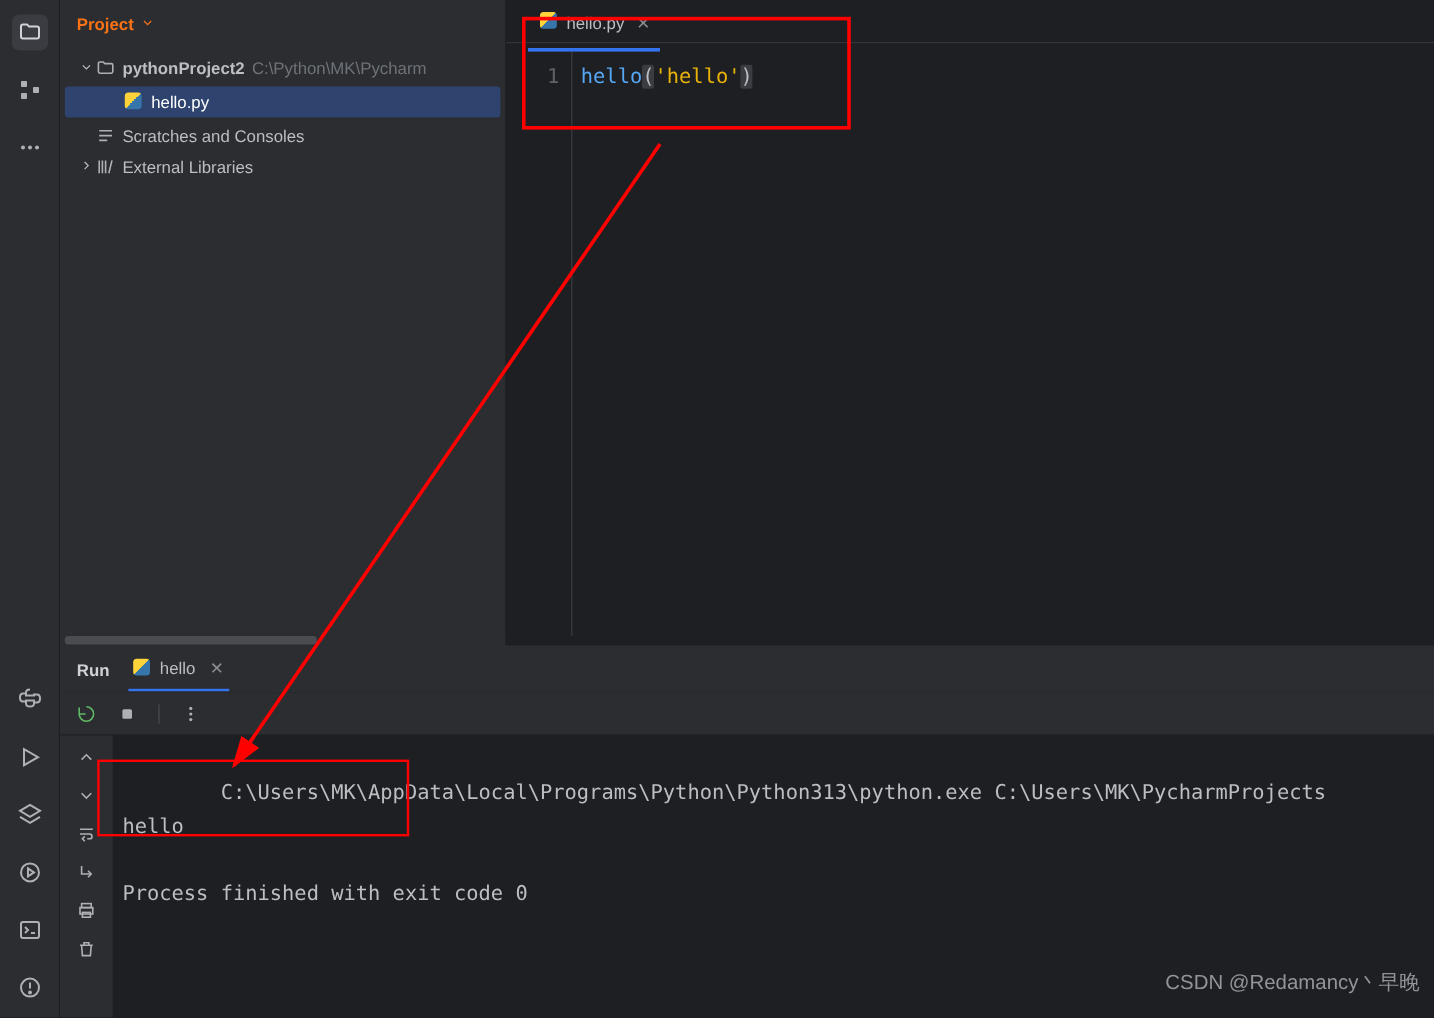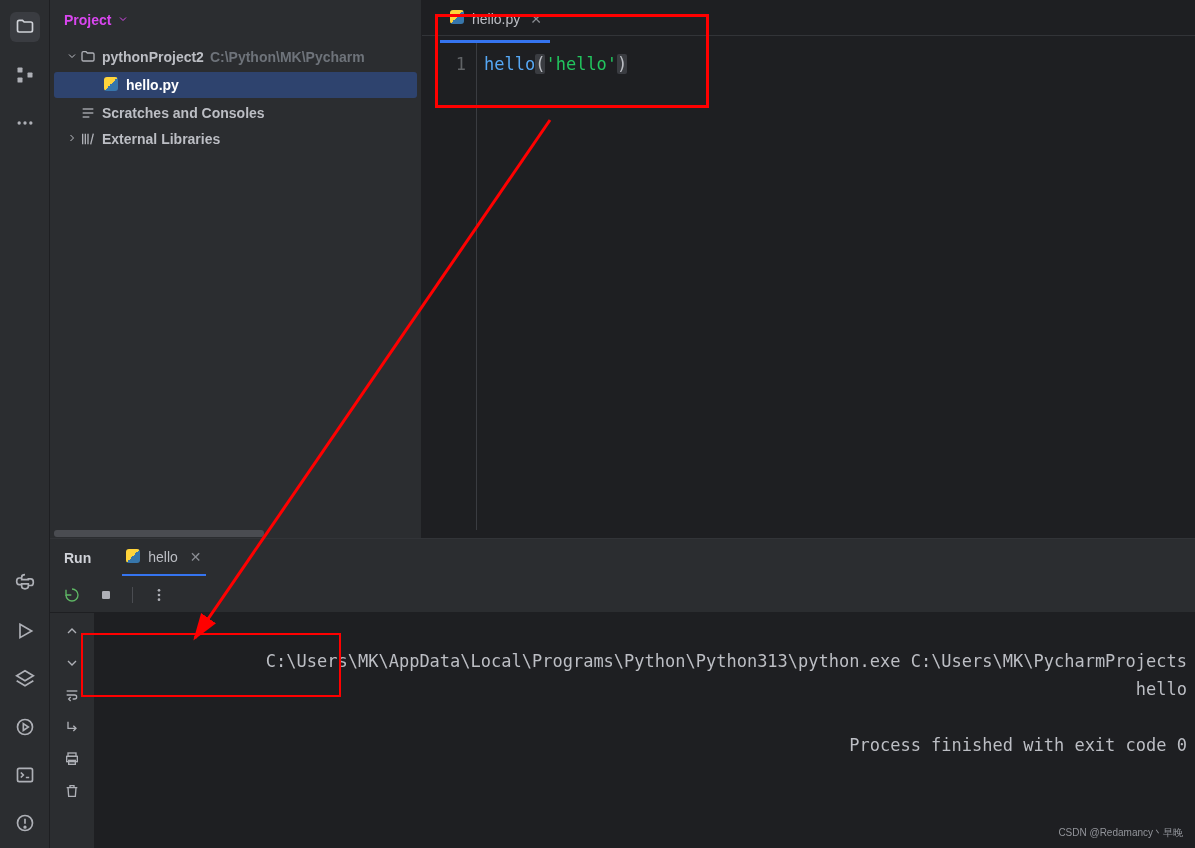--- a/index.html
+++ b/index.html
@@ -43,24 +43,24 @@
       flex-direction: column;
       border-right: 1px solid #1e1f22;
     }
     .project-header {
       height: 40px;
       display: flex;
       align-items: center;
       padding: 0 14px;
       font-weight: 600;
       font-size: 14px;
-      color: #d946ef;
+      color: #f97316;
     }
     .project-header .chev { margin-left: 6px; }
-    .tree { padding: 4px 0; font-size: 14px; color: #bcbec4; font-weight: bold; }
+    .tree { padding: 4px 0; font-size: 14px; color: #bcbec4; }
     .tree-row { display: flex; align-items: center; height: 26px; padding: 0 6px; white-space: nowrap; overflow: hidden; }
     .tree-row.selected { background: #2e436e; color: #fff; border-radius: 3px; }
     .tree-row .arrow { width: 16px; text-align: center; color: #bcbec4; }
     .tree-row .t-icon { margin-right: 6px; color: #aeb0b6; display: inline-flex; }
     .tree-row .t-icon svg { width: 16px; height: 16px; }
     .tree-path { color: #6e737a; margin-left: 6px; }
     .py-icon { color: #3d7bb8; }
     .hscroll { height: 9px; background: #2b2d30; position: relative; }
     .hscroll .thumb { position: absolute; left: 4px; top: 1px; width: 210px; height: 7px; background: #4a4c51; border-radius: 3px; }
     .editor-panel { flex: 1; background: #1e1f22; display: flex; flex-direction: column; min-width: 0; }
@@ -76,35 +76,35 @@
       padding-top: 22px;
       box-sizing: content-box;
       height: 66px;
     }
     .tab-indicator { position: absolute; top: 23px; left: 2px; width: 110px; height: 3px; background: #3574f0; }
     .code-line { display: flex; align-items: center; height: 26px; font-family: Consolas, monospace; font-size: 17px; }
     .gutter-num { width: 28px; text-align: right; color: #606366; margin-right: 18px; }
     .code-text { white-space: pre; }
     .k-fn { color: #56a8f5; }
     .k-paren { color: #bcbec4; background: #3a3c41; border-radius: 2px; }
-    .k-str { color: #22c55e; }
+    .k-str { color: #eab308; }
     .vline { position: absolute; left: 54px; top: 4px; width: 1px; height: 490px; background: #3a3c41; }
     .run-panel {
       height: 310px;
       background: #1e1f22;
       border-top: 1px solid #323438;
       display: flex;
       flex-direction: column;
     }
     .run-header {
       height: 38px;
       display: flex;
       align-items: center;
       padding-left: 14px;
-      gap: 31px;
+      gap: 16px;
       background: #2b2d30;
     }
     .run-title { font-weight: 600; font-size: 14px; color: #d0d2d8; }
     .run-tab { display: flex; align-items: center; gap: 6px; font-size: 14px; color: #bcbec4; border-bottom: 2px solid #3574f0; padding: 8px 4px; }
     .run-toolbar {
       height: 36px; display: flex; align-items: center; padding-left: 12px; gap: 14px;
       background: #2b2d30; border-bottom: 1px solid #1e1f22;
     }
     .tool-ico { width: 20px; height: 20px; display: flex; align-items: center; justify-content: center; color: #aeb0b6; }
     .tool-ico svg { width: 16px; height: 16px; }
@@ -112,29 +112,28 @@
     .run-body { flex: 1; display: flex; }
     .run-gutter { width: 44px; background: #2b2d30; display: flex; flex-direction: column; align-items: center; gap: 12px; padding-top: 8px; }
     .run-output {
       flex: 1; padding: 6px 8px;
       font-family: Consolas, monospace;
       font-size: 17px;
       color: #bcbec4;
       white-space: pre;
       position: relative;
       line-height: 28px;
-      text-align: right;
     }
     .out-box {
       position: absolute;
       border: 2px solid #ff0000;
       left: -13px; top: 20px; width: 260px; height: 64px;
     }
     .annotation-arrow { position: absolute; pointer-events: none; z-index: 999; }
-    .watermark { position: absolute; right: 12px; bottom: 8px; color: #92949a; font-size: 10px; }
+    .watermark { position: absolute; right: 12px; bottom: 18px; color: #92949a; font-size: 17px; }
     .py-file-icon { display: inline-flex; width: 16px; height: 16px; position: relative; }
     .py-file-icon::before { content: ""; width: 14px; height: 14px; background: linear-gradient(135deg, #ffd43b 50%, #3776ab 50%); border-radius: 3px; }
   </style>
 </head>
 <body>
 
 <div class="icon-bar">
   <div class="icon-bar-top">
     <div class="icon-btn active">
       <svg viewBox="0 0 24 24" fill="none" stroke="currentColor" stroke-width="2">

